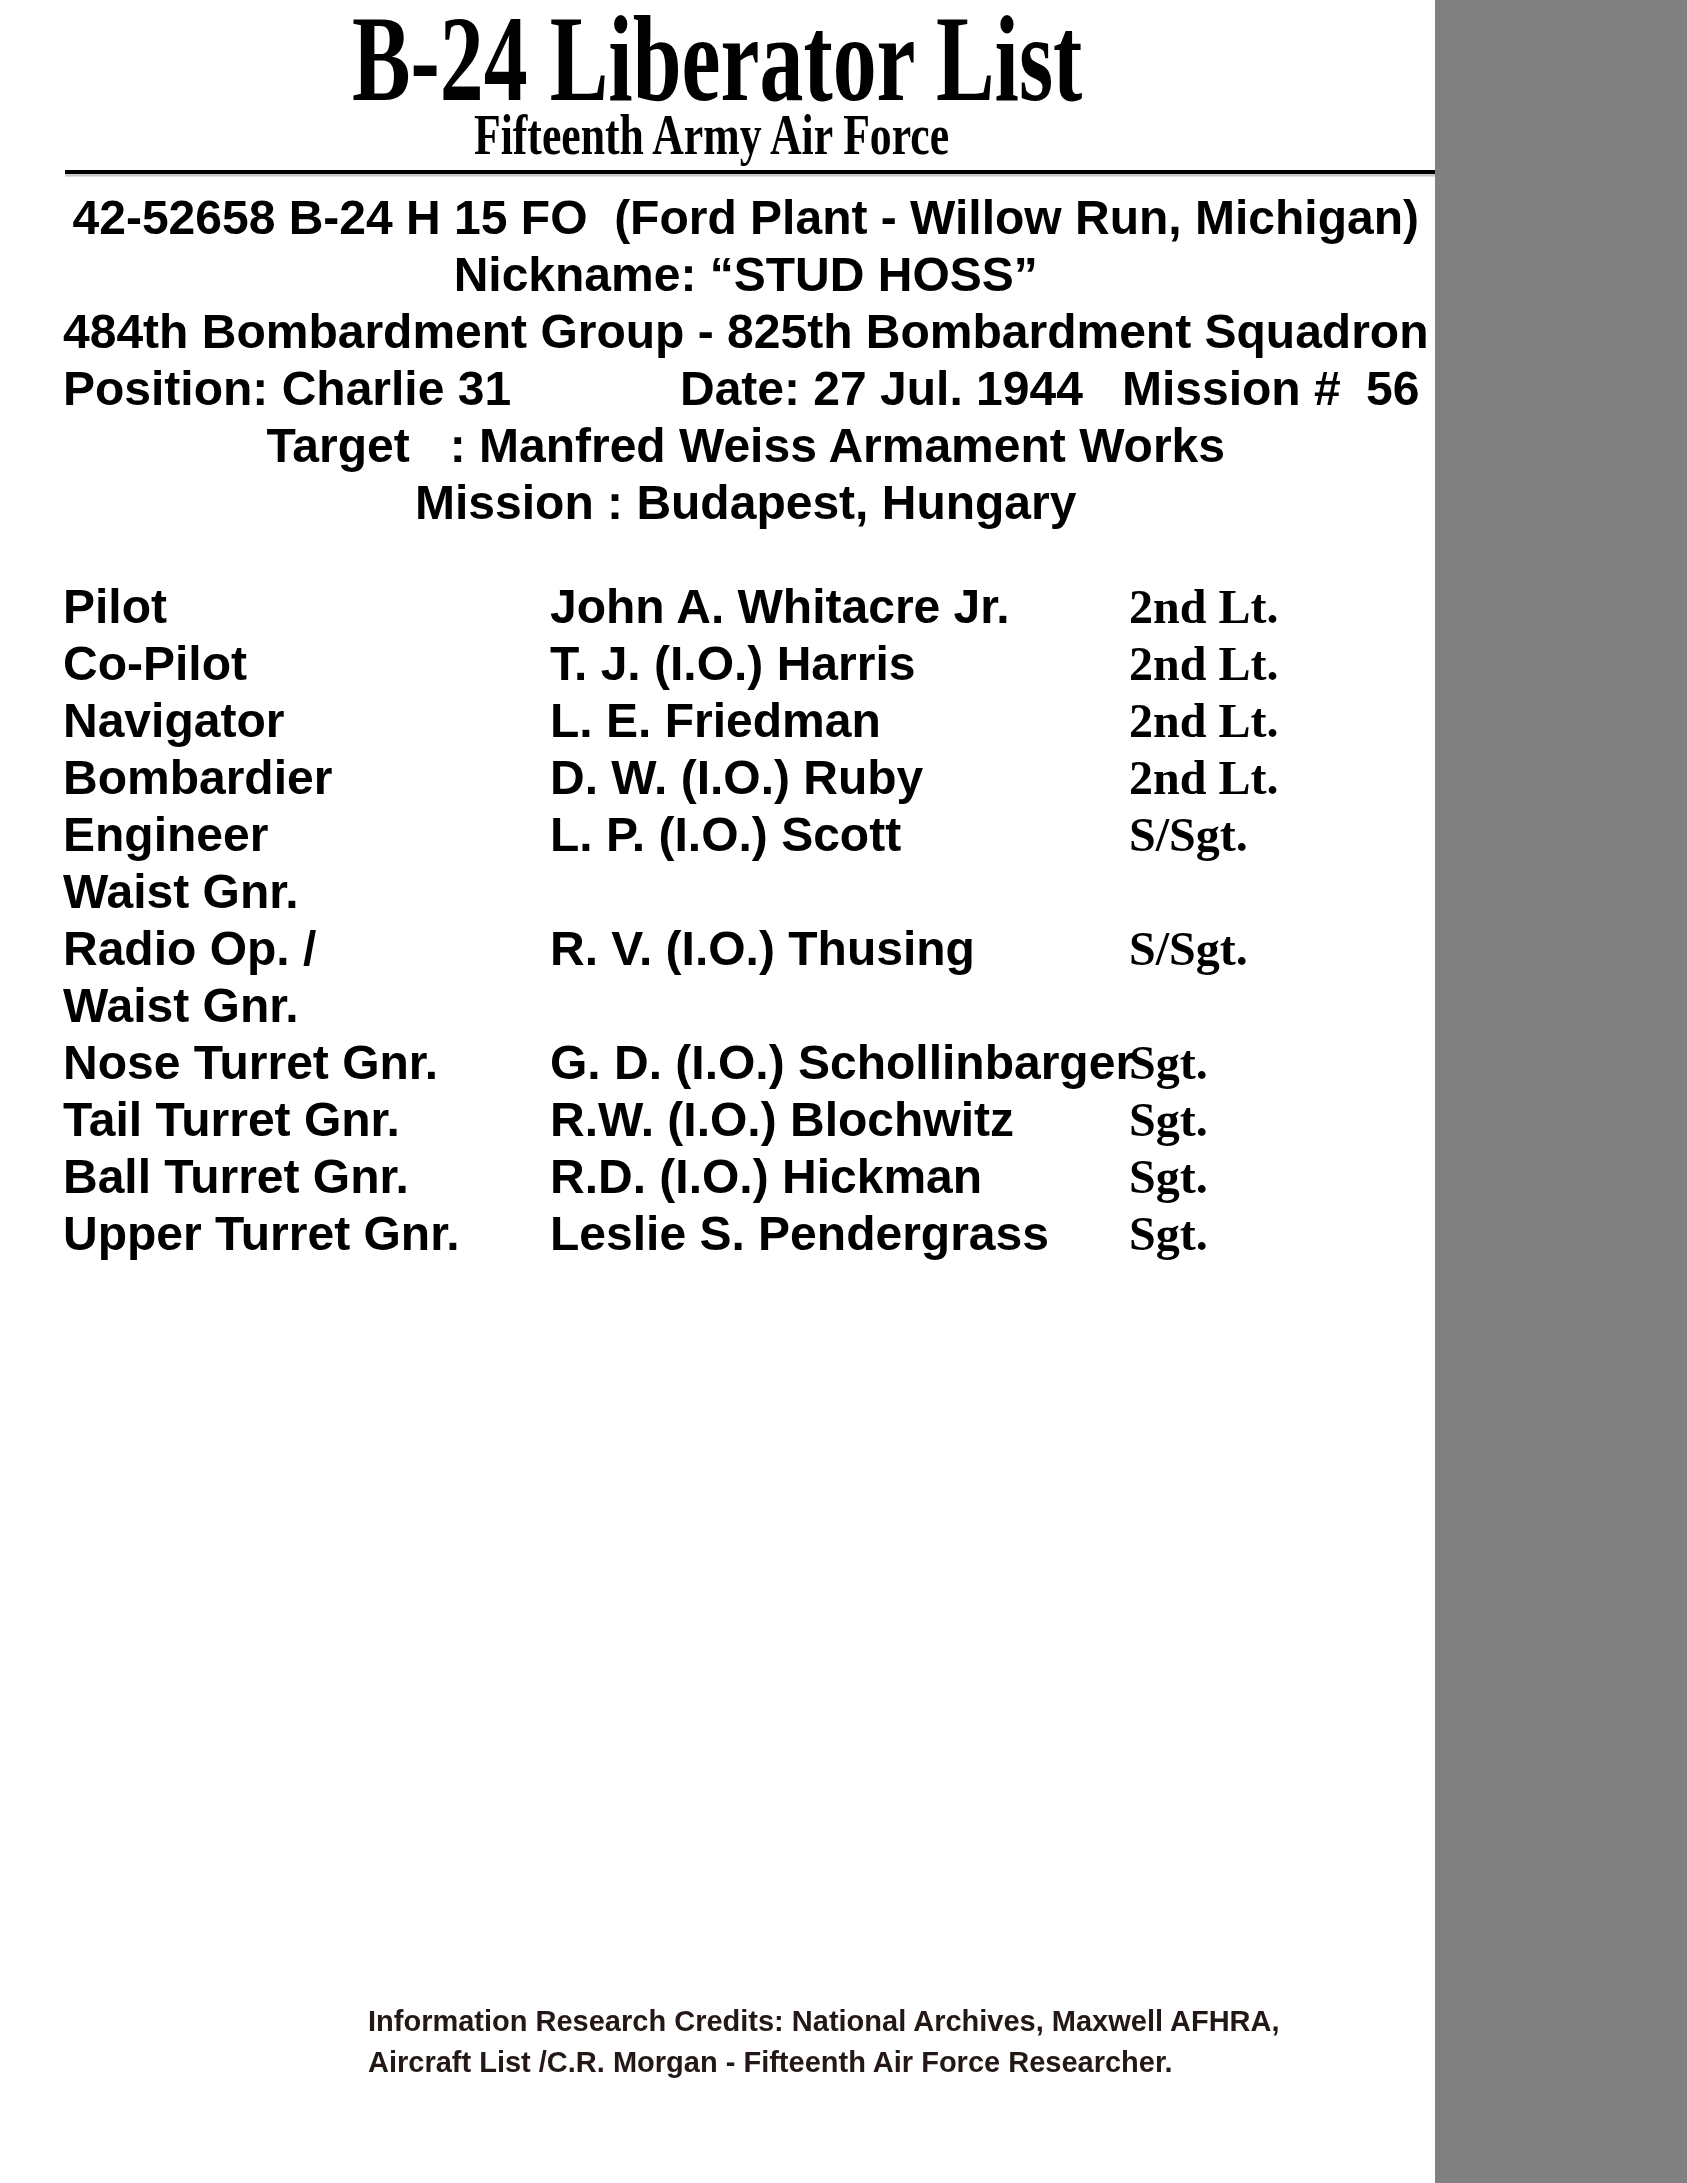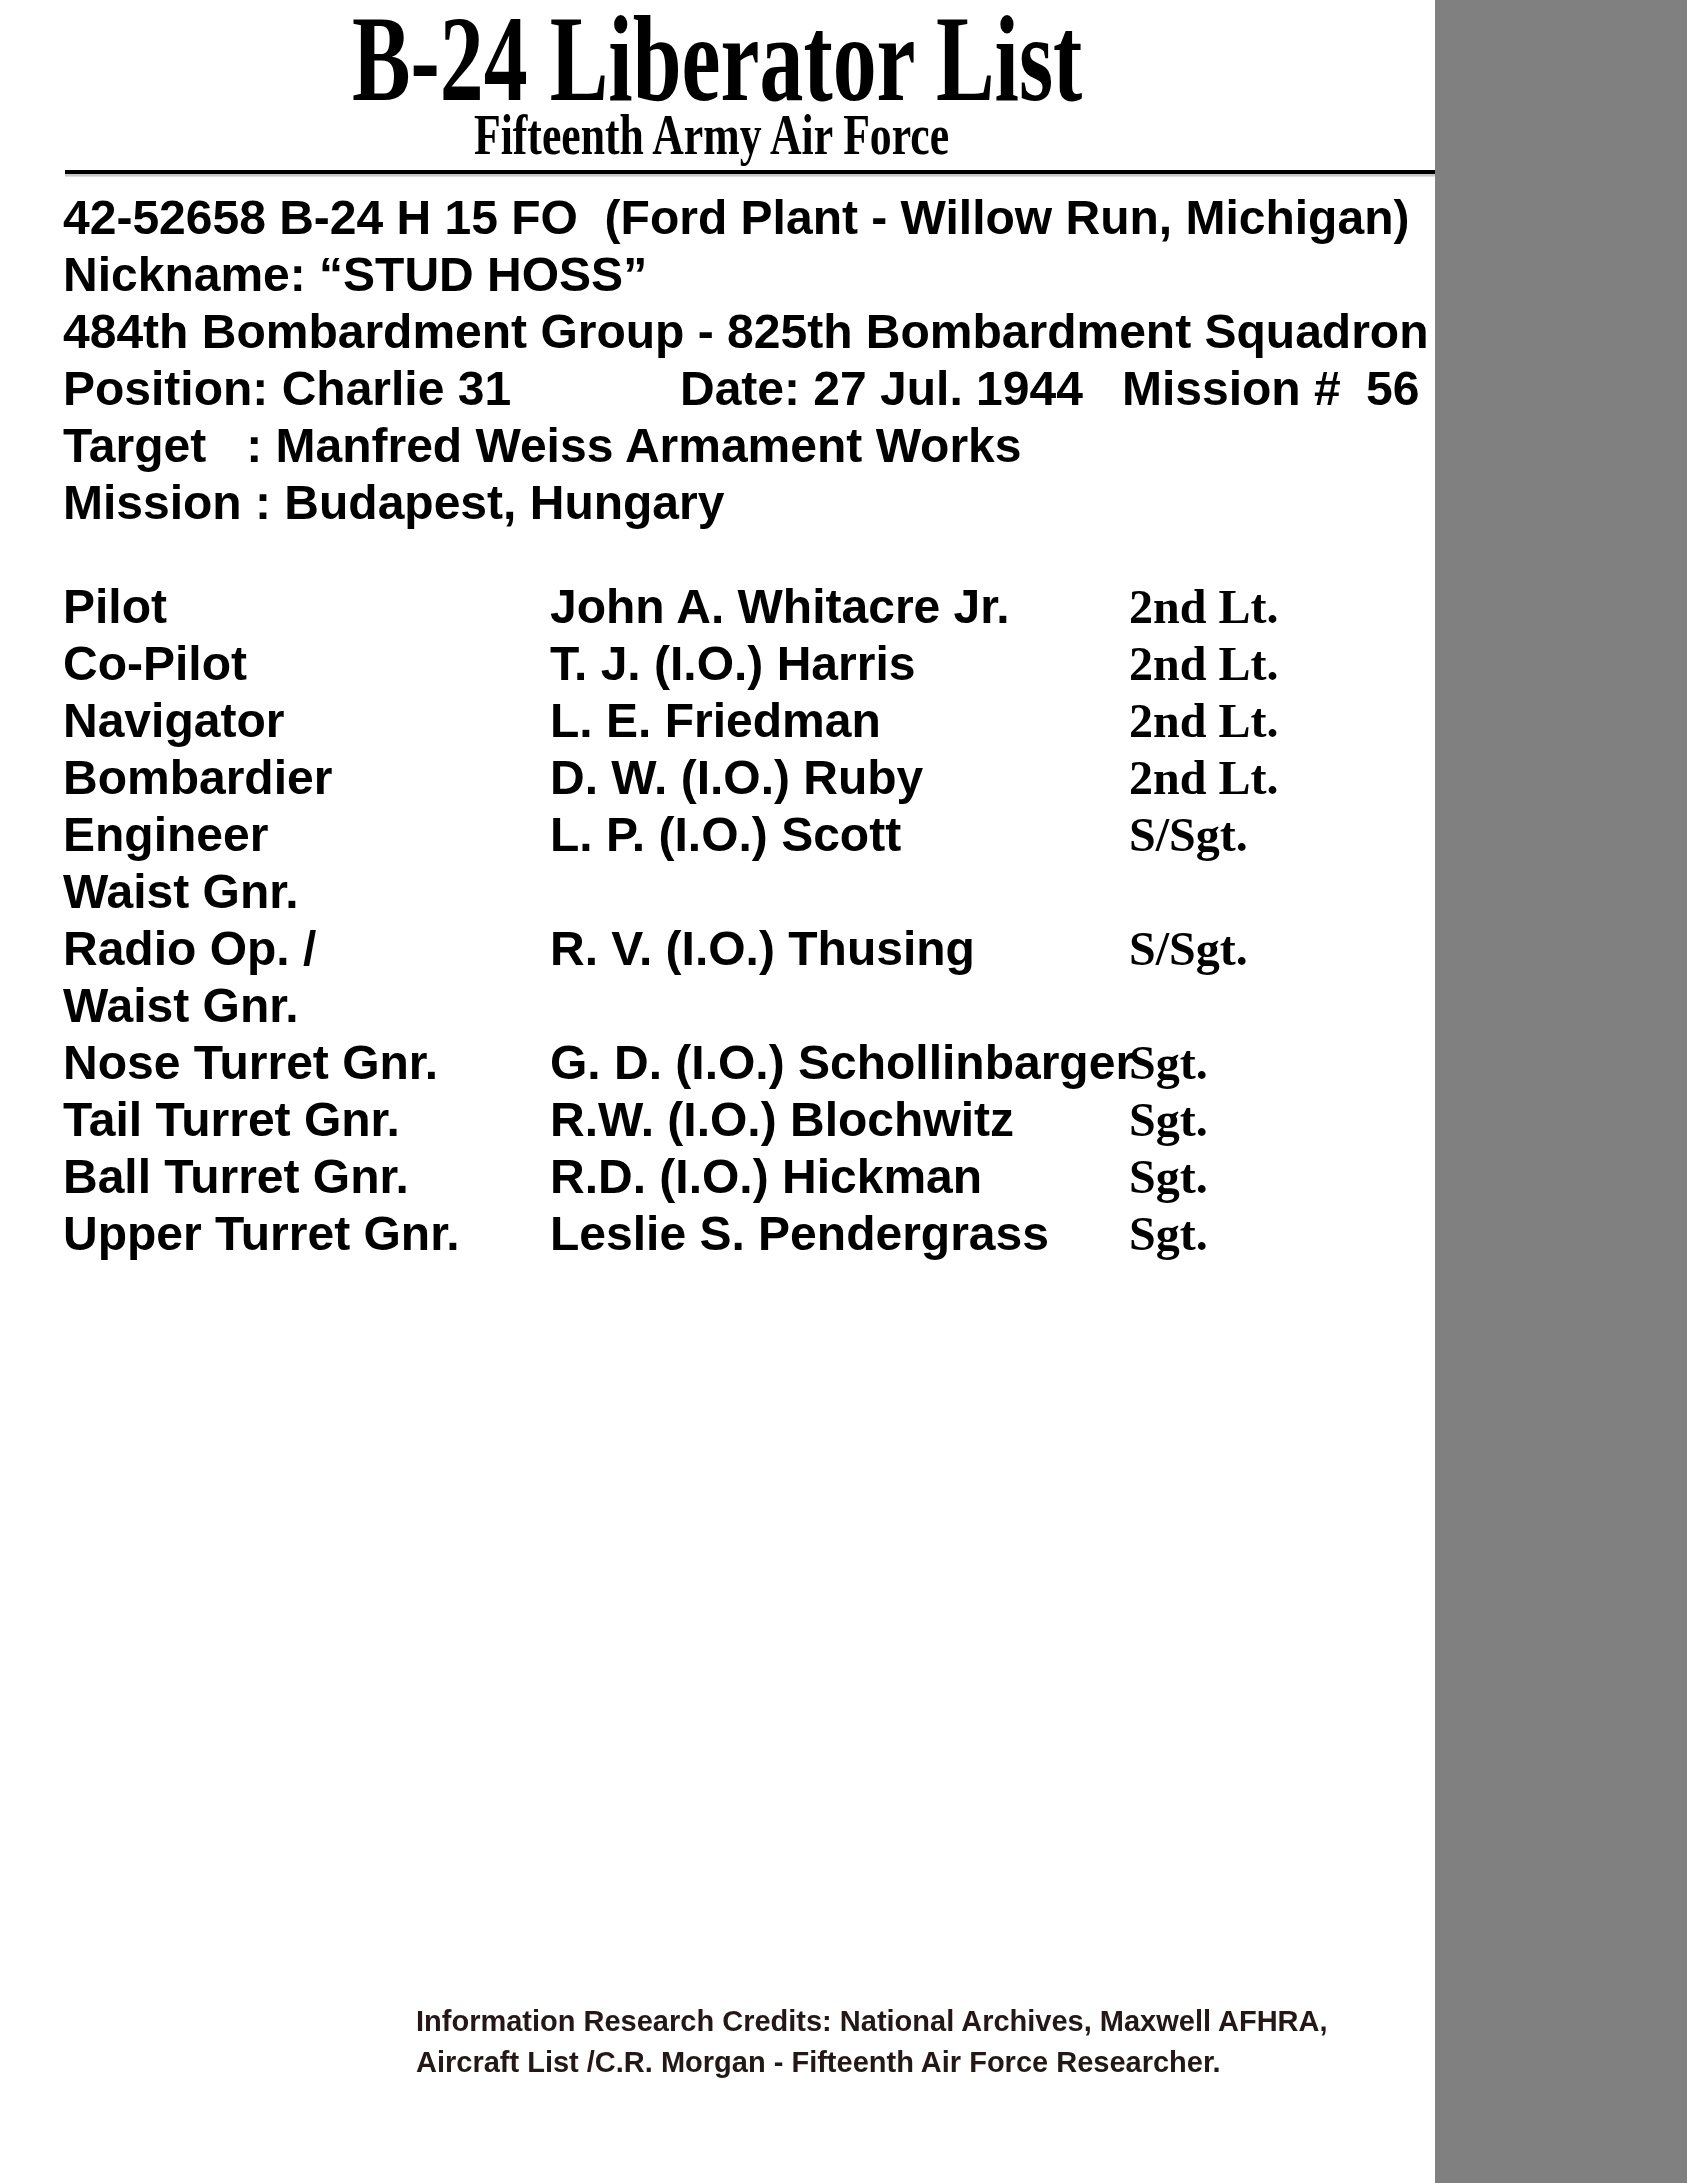--- a/index.html
+++ b/index.html
@@ -52,21 +52,21 @@
     box-shadow: 0 2.6px 0 #c8c8c8;
   }
   
   .info {
     position: absolute;
     left: 63px; top: 189px;
     font-size: 48px;
     line-height: 57px;
     letter-spacing: 0;
   }
-  .info .line { white-space: pre; height: 57px; }
+  .info .line { white-space: pre; height: 57px; text-align: center; }
   .line-composite { position: relative; height: 57px; }
   .line-composite span { position: absolute; top: 0; white-space: pre; }
   .seg-position { left: 0; }
   .seg-date { left: 617px; }
   .seg-mission-label { left: 1059px; }
   .seg-mission-number { left: 1303px; }
   
   .crew {
     position: absolute;
     left: 63px; top: 578px;
@@ -80,21 +80,21 @@
   .crew-rank { left: 1066px; font-family: Liberation Serif, serif; }
   
   .credits {
     position: absolute;
     left: 368px; top: 2001px;
     width: 992px;
     font-size: 29px;
     line-height: 41px;
     color: #231815;
   }
-  .credits .cline { white-space: pre; margin-left: 48px; }
+  .credits .cline { white-space: pre; }
 </style>
 </head>
 <body>
 
 <div class="page">
 
   <div class="title-line">
     <span class="squeeze">B-24 Liberator List</span>
   </div>
   <div class="subtitle-line">

